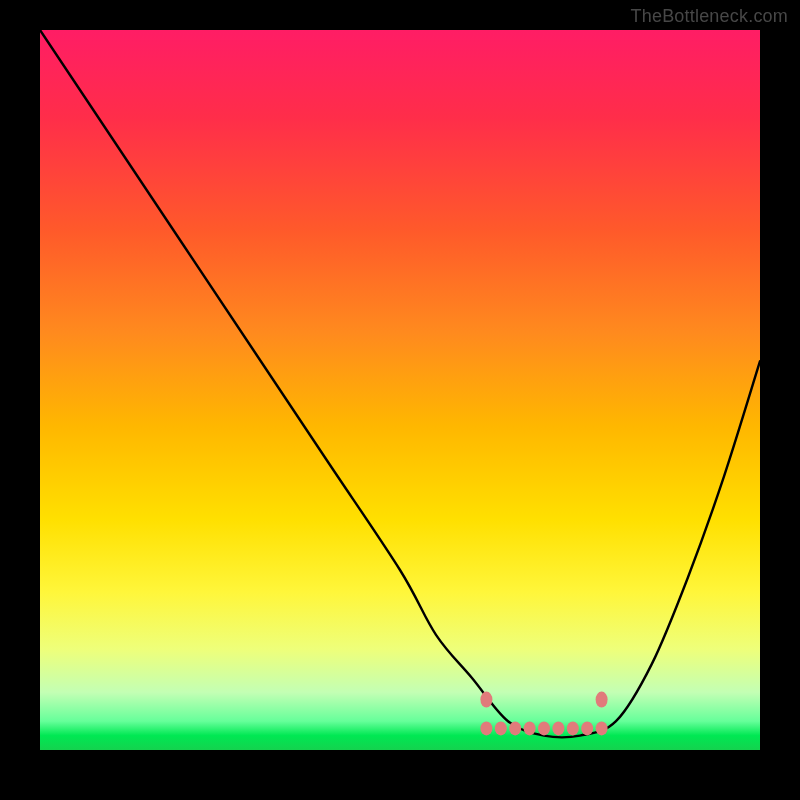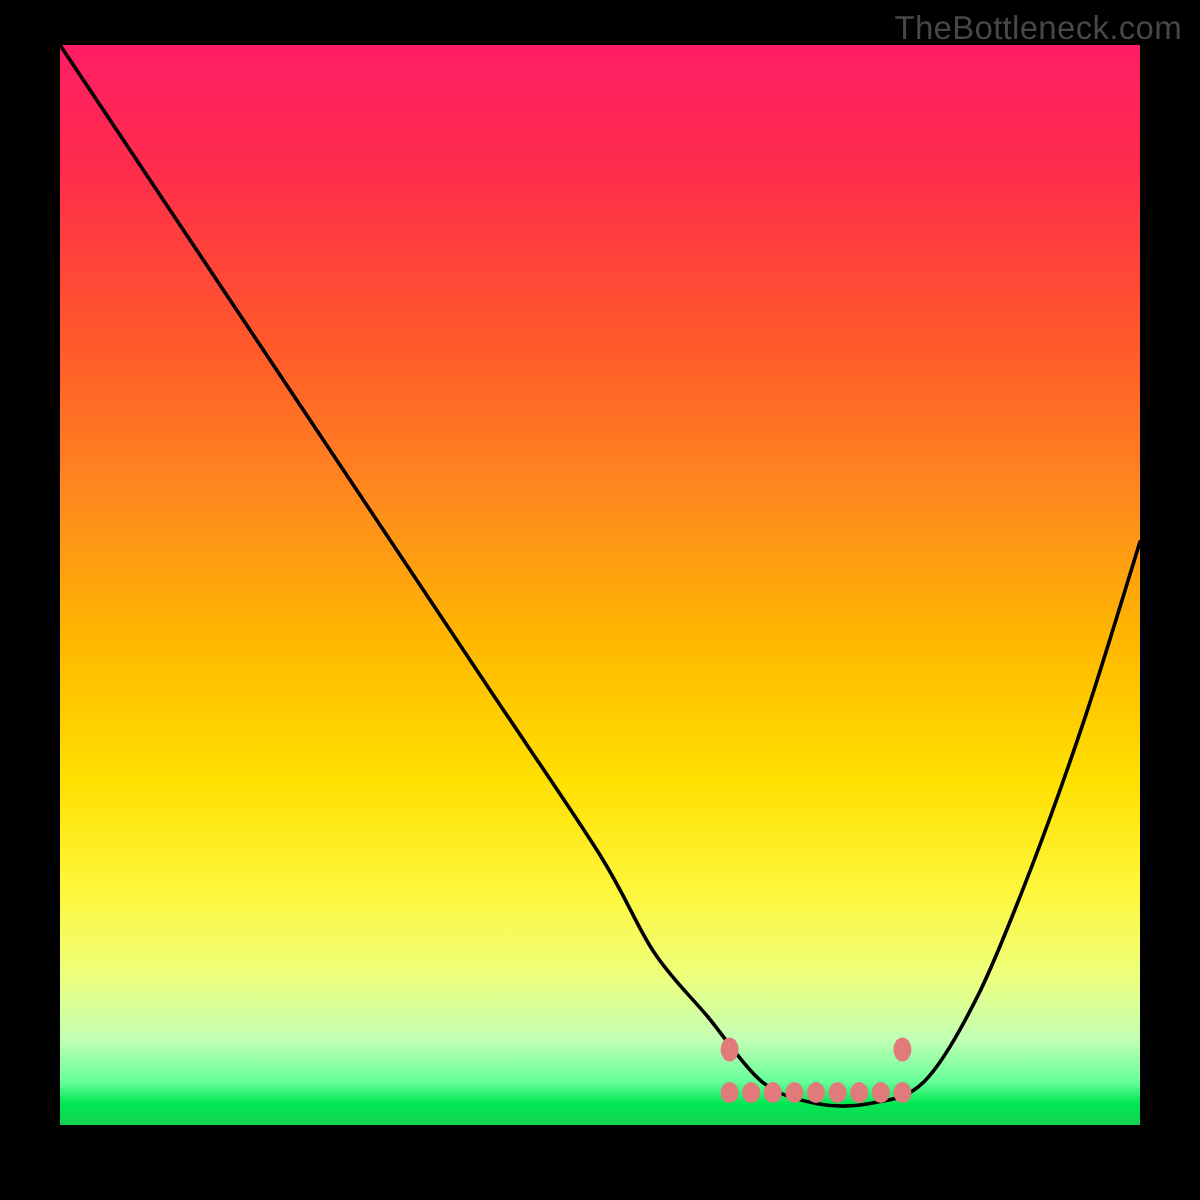--- a/index.html
+++ b/index.html
@@ -51,21 +51,21 @@
   }
   .dots {
     position: absolute;
     inset: 0;
   }
   .watermark {
     position: absolute;
     top: 6px;
     right: 12px;
     color: #474747;
-    font-size: 22px;
+    font-size: 18px;
     font-weight: 500;
     letter-spacing: 0.2px;
     user-select: none;
   }
 </style>
 </head>
 <body>
 
 <div class="frame">
 

